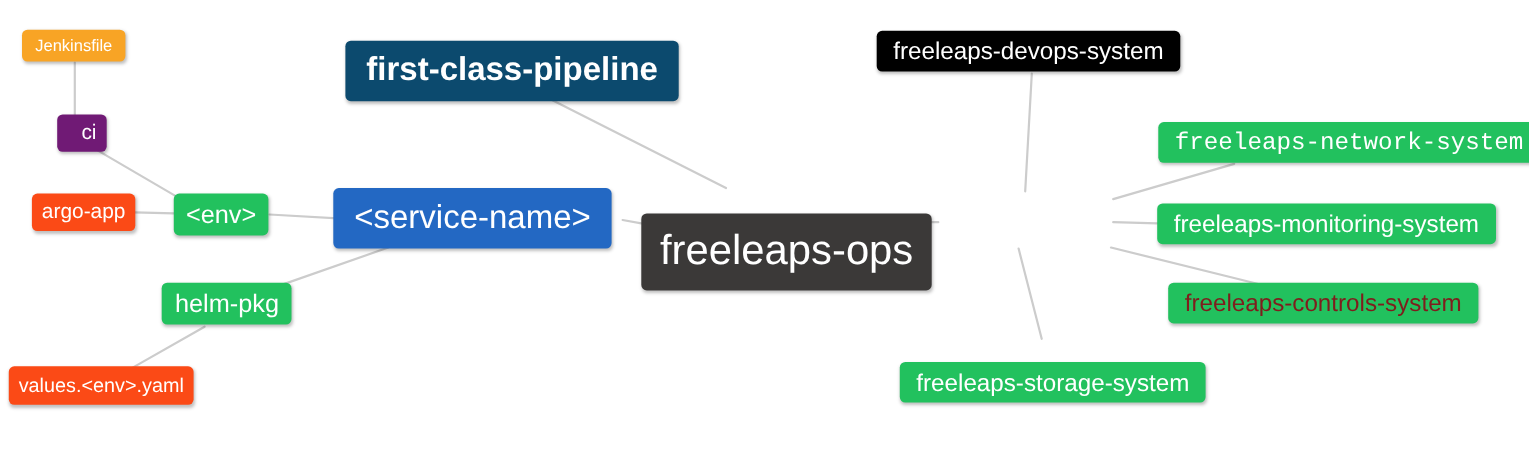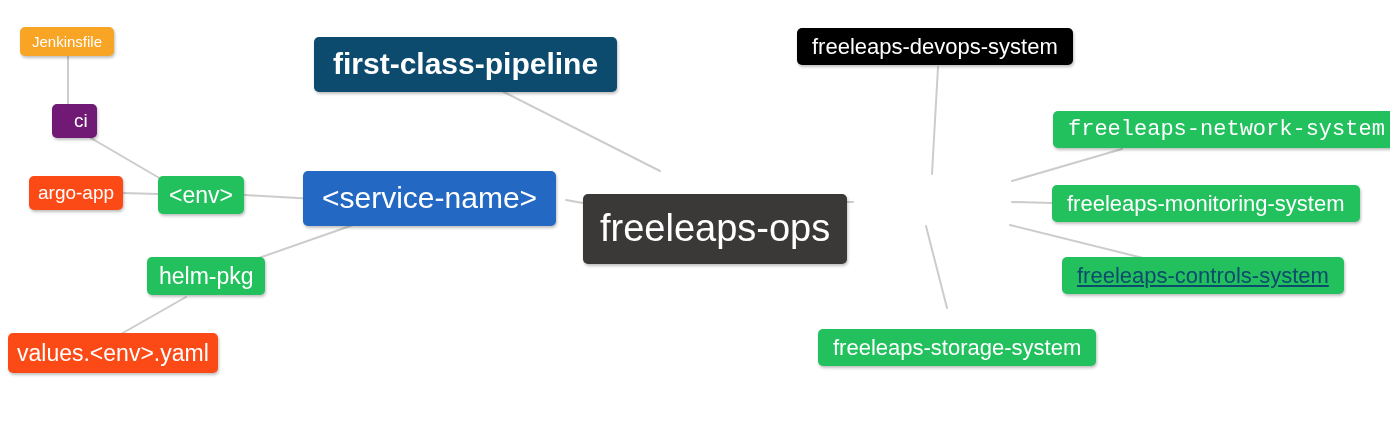--- a/index.html
+++ b/index.html
@@ -36,21 +36,21 @@
     line-height: 1.15;
     cursor: default;
     box-sizing: border-box;
     text-align: center;
   }
   .node-root     { font-size: 38px; padding: 13px 17px; }
   .node-blue-lg  { font-size: 30px; padding: 10px 19px; }
   .node-green-md { font-size: 22px; padding: 6px 15px; }
   .node-green-sm { font-size: 23px; padding: 6px 11px; }
   .node-red-sm   { font-size: 19px; padding: 6px 9px; }
-  .node-red-md   { font-size: 23px; padding: 7px 9px; }
+  .node-red-md   { font-size: 18px; padding: 7px 9px; }
   .node-orange   { font-size: 15px; padding: 6px 12px; }
 
   
   #n-jenkinsfile        { left: 20px;   top: 27px;  }
   #n-ci                 { left: 52px;   top: 104px; }
   #n-argo-app           { left: 29px;   top: 176px; }
   #n-env                { left: 158px;  top: 176px; }
   #n-helm-pkg           { left: 147px;  top: 257px; }
   #n-values-env-yaml    { left: 8px;    top: 333px; }
   #n-first-class-pipeline { left: 314px; top: 37px; }
@@ -90,16 +90,16 @@
   <div class="node node-red-sm" id="n-argo-app" style="background-color: rgb(251, 74, 22); color: rgb(255, 255, 255);">argo-app</div>
   <div class="node node-green-sm" id="n-env" style="background-color: rgb(34, 193, 94); color: rgb(255, 255, 255);">&lt;env&gt;</div>
   <div class="node node-green-sm" id="n-helm-pkg" style="background-color: rgb(34, 193, 94); color: rgb(255, 255, 255); padding-left: 12px;">helm-pkg</div>
   <div class="node node-red-md" id="n-values-env-yaml" style="background-color: rgb(251, 74, 22); color: rgb(255, 255, 255);">values.&lt;env&gt;.yaml</div>
   <div class="node node-blue-lg" id="n-first-class-pipeline" style="background-color: #0c4a6e; color: rgb(255, 255, 255); font-weight: bold;">first-class-pipeline</div>
   <div class="node node-blue-lg" id="n-service-name" style="background-color: rgb(35, 104, 195); color: rgb(255, 255, 255);">&lt;service-name&gt;</div>
   <div class="node node-root" id="n-freeleaps-ops" style="background-color: rgb(59, 57, 56); color: rgb(255, 255, 255);">freeleaps-ops</div>
   <div class="node node-green-md" id="n-devops-system" style="background-color: #000000; color: rgb(255, 255, 255);">freeleaps-devops-system</div>
   <div class="node node-green-md" id="n-network-system" style="background-color: rgb(34, 193, 94); color: rgb(255, 255, 255);">freeleaps-network-system</div>
   <div class="node node-green-md" id="n-monitoring-system" style="background-color: rgb(34, 193, 94); color: rgb(255, 255, 255);">freeleaps-monitoring-system</div>
-  <div class="node node-green-md" id="n-controls-system" style="background-color: rgb(34, 193, 94); color: #0c4a6e; text-decoration: underline;">freeleaps-controls-system</div>
+  <div class="node node-green-md" id="n-controls-system" style="background-color: rgb(34, 193, 94); color: #7f1d1d;">freeleaps-controls-system</div>
   <div class="node node-green-md" id="n-storage-system" style="background-color: rgb(34, 193, 94); color: rgb(255, 255, 255); margin-top: 21px;">freeleaps-storage-system</div>
 
 </div>
 
 </body></html>

